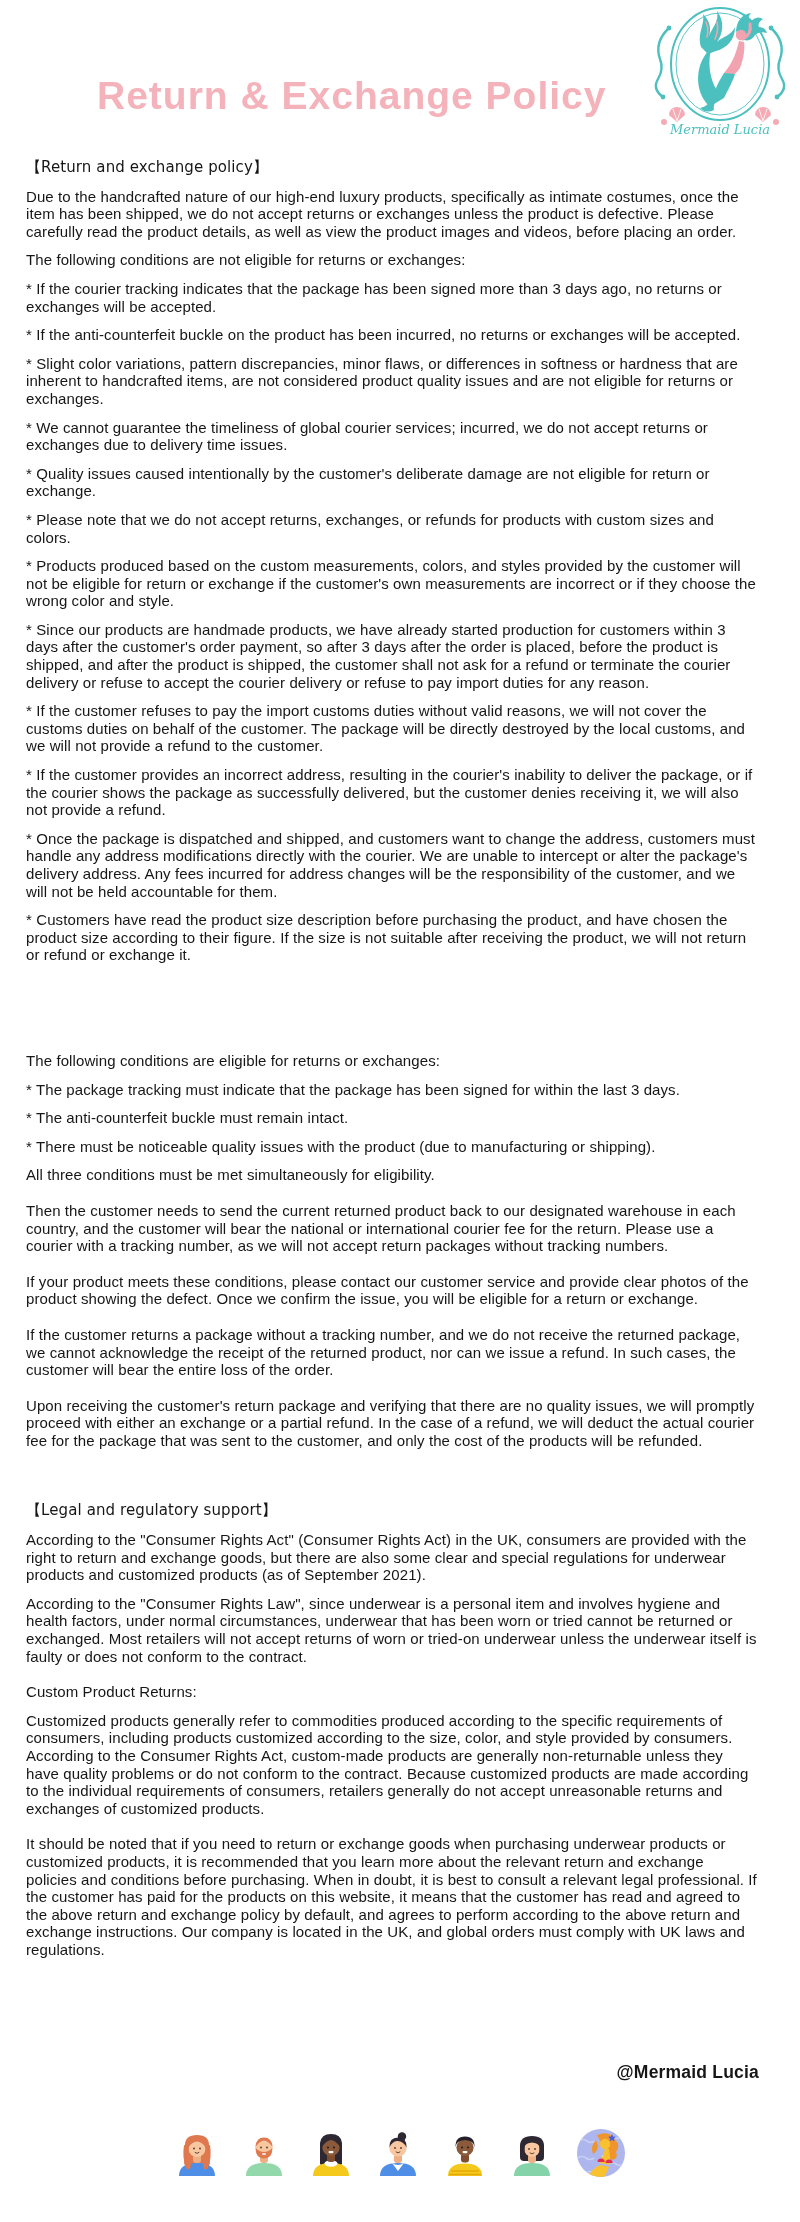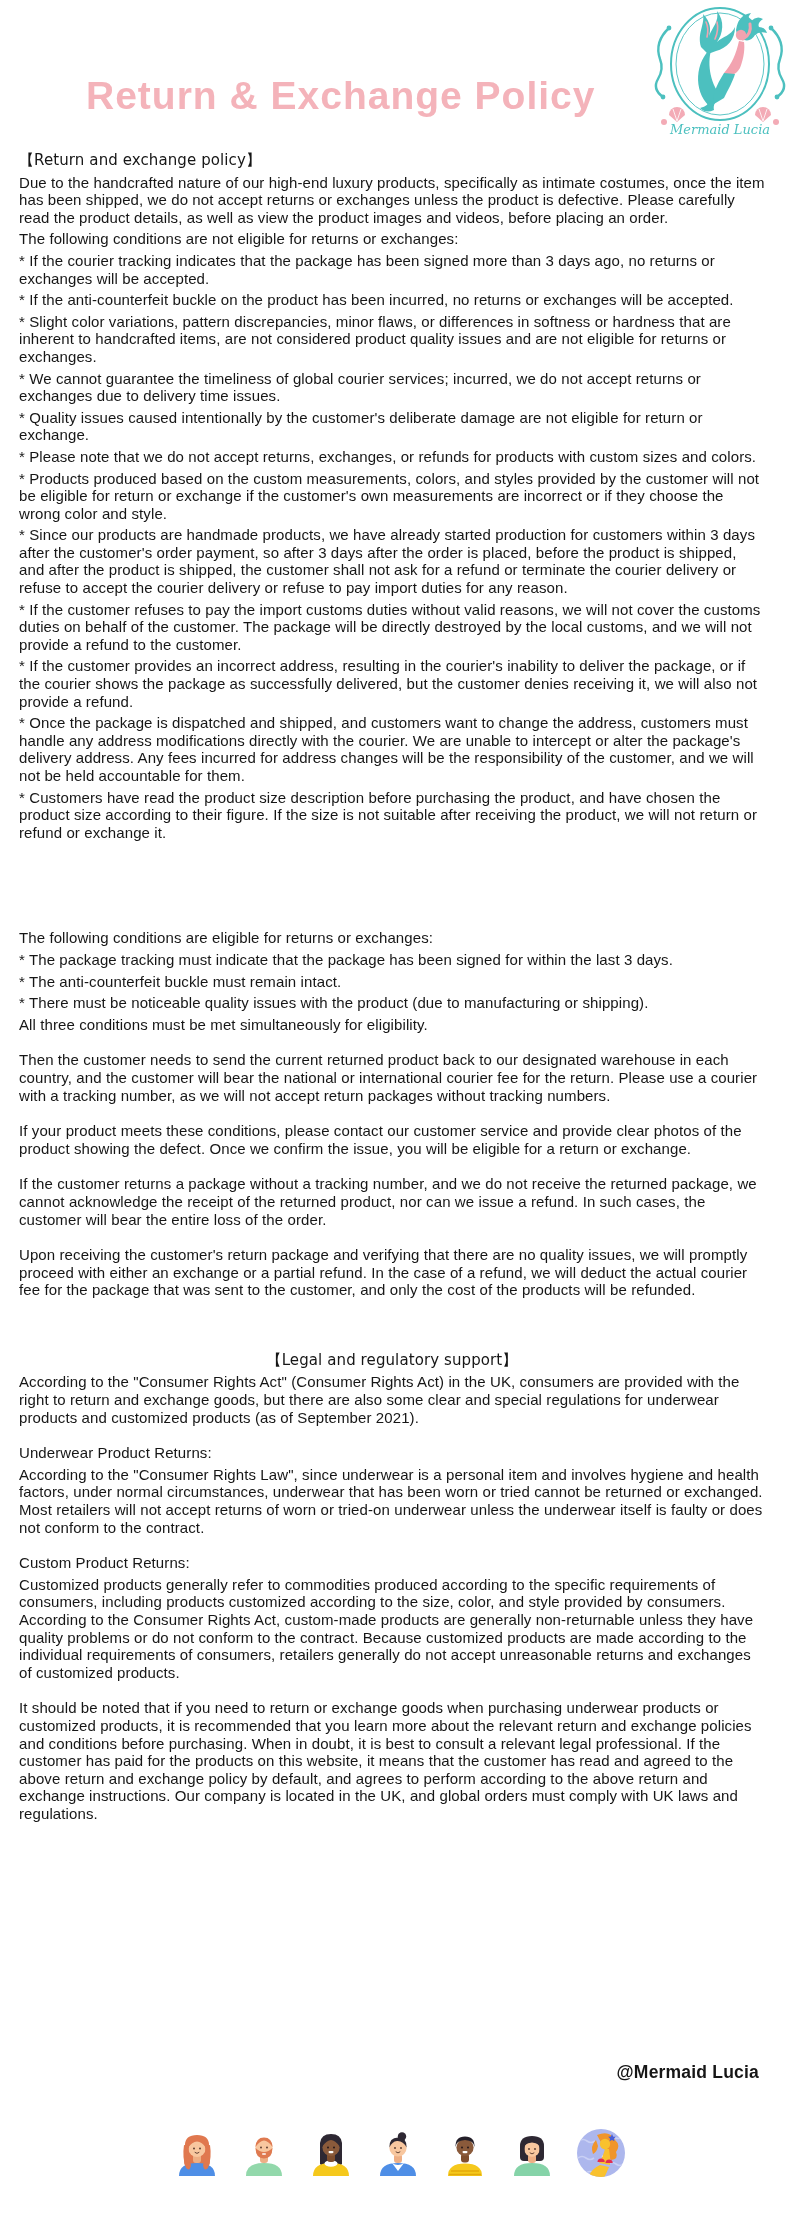--- a/index.html
+++ b/index.html
@@ -3,33 +3,33 @@
 <meta charset="utf-8">
 <style>
   html,body { margin:0; padding:0; }
   body {
     width:800px; height:2222px; position:relative;
     background:#ffffff; color:#161616;
     font-family:"Liberation Sans", sans-serif;
     overflow:hidden;
   }
   .page-title {
-    position:absolute; left:86px; top:48px;
+    position:absolute; left:97px; top:48px;
     font-size:39px; font-weight:bold; letter-spacing:1px;
     color:#f4b3ba; white-space:nowrap;
   }
   .brand-logo { position:absolute; top:2px; right:6px; width:148px; height:138px; }
   .content {
     position:absolute; left:15px; top:148px; width:754px;
     font-size:15px; line-height:17.6px; letter-spacing:0.1px;
   }
-  .content p { margin:4px; }
+  .content p { margin:11px; }
   .jh { font-family:"DejaVu Sans","Liberation Sans",sans-serif; }
   .g1 { margin-top:18px !important; }
-  .g3 { margin-top:53px !important;text-align:center; }
+  .g3 { margin-top:53px !important; }
   .g5 { margin-top:88px !important; }
   .signature {
     position:absolute; top:2062px; right:41px;
     font-size:17.5px; font-weight:bold; letter-spacing:0.2px;
   }
   .avatar-row {
     position:absolute; top:2128px; left:0; width:800px;
     display:flex; justify-content:center; align-items:center; gap:21px;
   }
   .avatar { width:46px; height:46px; display:block; }
@@ -98,21 +98,20 @@
   <p>* The anti-counterfeit buckle must remain intact.</p>
   <p>* There must be noticeable quality issues with the product (due to manufacturing or shipping).</p>
   <p>All three conditions must be met simultaneously for eligibility.</p>
   <p class="g1">Then the customer needs to send the current returned product back to our designated warehouse in each country, and the customer will bear the national or international courier fee for the return. Please use a courier with a tracking number, as we will not accept return packages without tracking numbers.</p>
   <p class="g1">If your product meets these conditions, please contact our customer service and provide clear photos of the product showing the defect. Once we confirm the issue, you will be eligible for a return or exchange.</p>
   <p class="g1">If the customer returns a package without a tracking number, and we do not receive the returned package, we cannot acknowledge the receipt of the returned product, nor can we issue a refund. In such cases, the customer will bear the entire loss of the order.</p>
   <p class="g1">Upon receiving the customer's return package and verifying that there are no quality issues, we will promptly proceed with either an exchange or a partial refund. In the case of a refund, we will deduct the actual courier fee for the package that was sent to the customer, and only the cost of the products will be refunded.</p>
 
   <p class="jh g3">【Legal and regulatory support】</p>
   <p>According to the "Consumer Rights Act" (Consumer Rights Act) in the UK, consumers are provided with the right to return and exchange goods, but there are also some clear and special regulations for underwear products and customized products (as of September 2021).</p>
-  <p class="g1">Underwear Product Returns:</p>
   <p>According to the "Consumer Rights Law", since underwear is a personal item and involves hygiene and health factors, under normal circumstances, underwear that has been worn or tried cannot be returned or exchanged. Most retailers will not accept returns of worn or tried-on underwear unless the underwear itself is faulty or does not conform to the contract.</p>
   <p class="g1">Custom Product Returns:</p>
   <p>Customized products generally refer to commodities produced according to the specific requirements of consumers, including products customized according to the size, color, and style provided by consumers. According to the Consumer Rights Act, custom-made products are generally non-returnable unless they have quality problems or do not conform to the contract. Because customized products are made according to the individual requirements of consumers, retailers generally do not accept unreasonable returns and exchanges of customized products.</p>
   <p class="g1">It should be noted that if you need to return or exchange goods when purchasing underwear products or customized products, it is recommended that you learn more about the relevant return and exchange policies and conditions before purchasing. When in doubt, it is best to consult a relevant legal professional. If the customer has paid for the products on this website, it means that the customer has read and agreed to the above return and exchange policy by default, and agrees to perform according to the above return and exchange instructions. Our company is located in the UK, and global orders must comply with UK laws and regulations.</p>
 </div>
 
 <div class="signature">@Mermaid Lucia</div>
 
 <div class="avatar-row">
 

